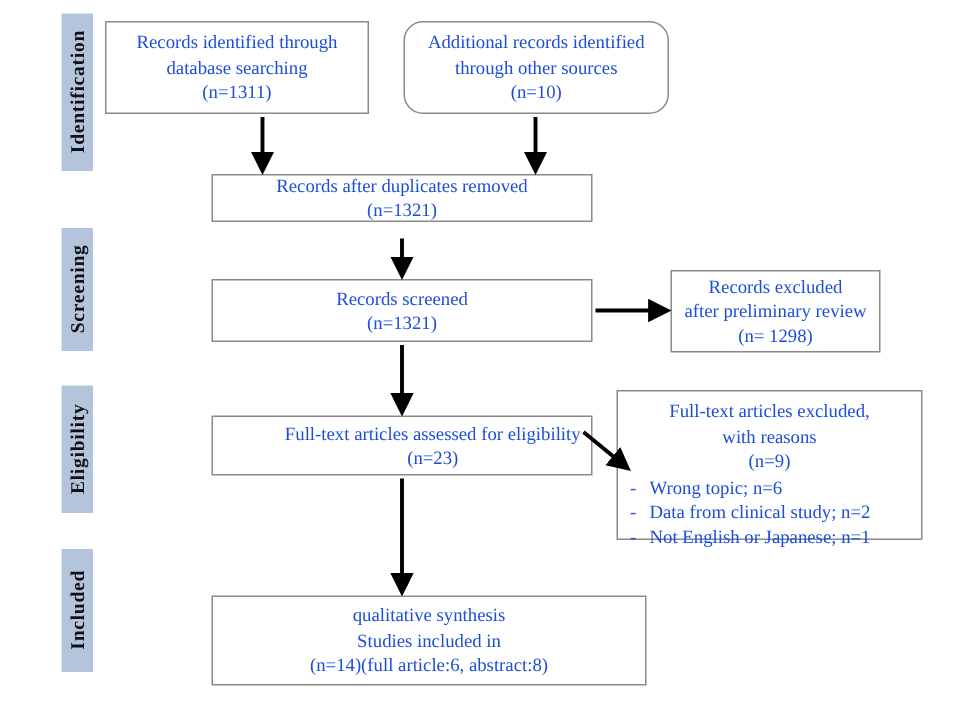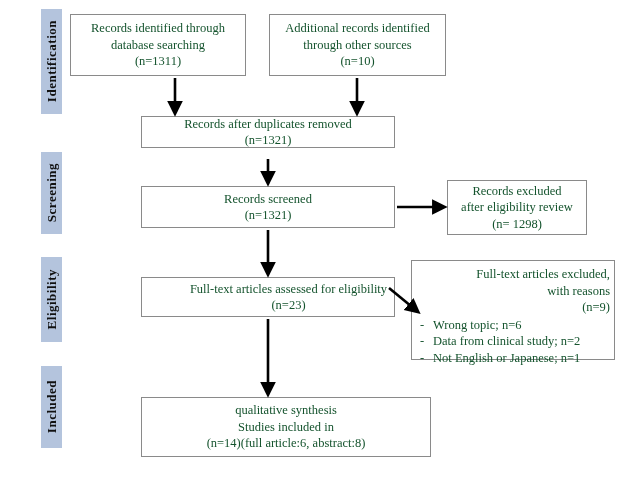--- a/index.html
+++ b/index.html
@@ -47,33 +47,33 @@
     box-sizing: border-box;
     border: 1px solid #8a8a8a;
     background: #ffffff;
     display: flex;
     flex-direction: column;
     align-items: center;
     justify-content: center;
     text-align: center;
     font-size: 12.5px;
     line-height: 1.32;
-    color: #14532d;
+    color: #1d4ed8;
     padding: 2px 4px;
   }
   .box .line { display: block; white-space: nowrap; }
 
   
   .box.reasons {
     align-items: stretch;
     justify-content: flex-start;
     padding: 5px 4px 4px 4px;
   }
   .box.reasons .hdr {
-    text-align: right;
+    text-align: center;
     white-space: nowrap;
   }
   .box.reasons ul {
     list-style: none;
     margin: 1px 0 0 0;
     padding: 0 0 0 4px;
   }
   .box.reasons li {
     display: flex;
     align-items: baseline;
@@ -117,39 +117,39 @@
   <div class="stage" style="left:41px; top:366px; width:21px; height:82px;">
     <span class="stage-text">Included</span>
   </div>
 
   <div class="box" style="left:70px; top:14px; width:176px; height:62px;">
     <span class="line">Records  identified through</span>
     <span class="line">database  searching</span>
     <span class="line">(n=1311)</span>
   </div>
 
-  <div class="box" style="left:269px; top:14px; width:177px; height:62px;">
+  <div class="box" style="left:269px; top:14px; width:177px; height:62px;border-radius:13px;">
     <span class="line">Additional  records  identified</span>
     <span class="line">through other sources</span>
     <span class="line">(n=10)</span>
   </div>
 
   <div class="box" style="left:141px; top:116px; width:254px; height:32px;">
     <span class="line">Records  after duplicates  removed</span>
     <span class="line">(n=1321)</span>
   </div>
 
   <div class="box" style="left:141px; top:186px; width:254px; height:42px;">
     <span class="line">Records  screened</span>
     <span class="line">(n=1321)</span>
   </div>
 
   <div class="box" style="left:447px; top:180px; width:140px; height:55px;">
     <span class="line">Records excluded</span>
-    <span class="line">after eligibility  review</span>
+    <span class="line">after preliminary  review</span>
     <span class="line">(n= 1298)</span>
   </div>
 
   <div class="box" style="left:141px; top:277px; width:254px; height:40px;padding-left:45px;">
     <span class="line">Full-text articles assessed  for eligibility</span>
     <span class="line">(n=23)</span>
   </div>
 
   <div class="box reasons" style="left:411px; top:260px; width:204px; height:100px;">
     <span class="hdr">Full-text articles excluded,</span>

